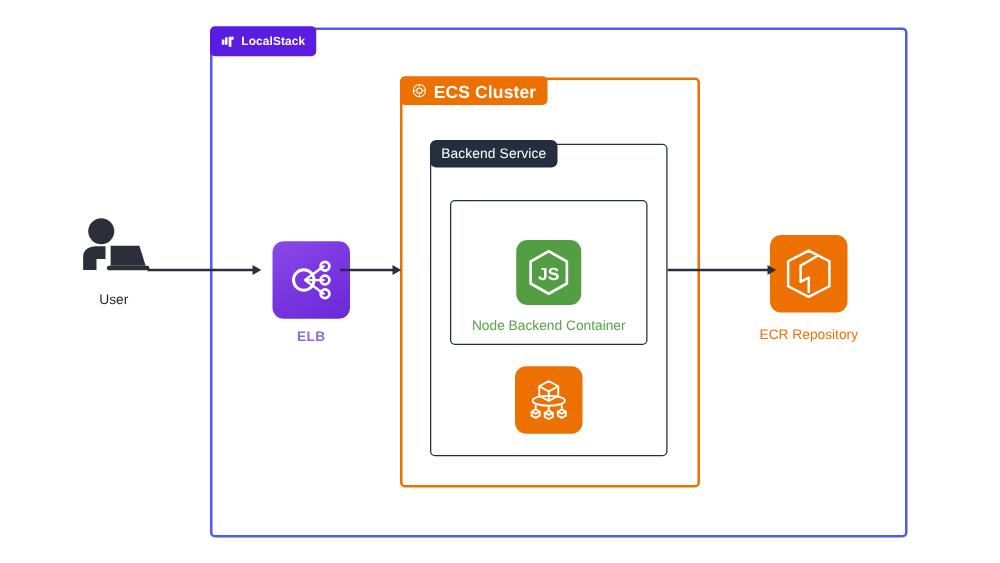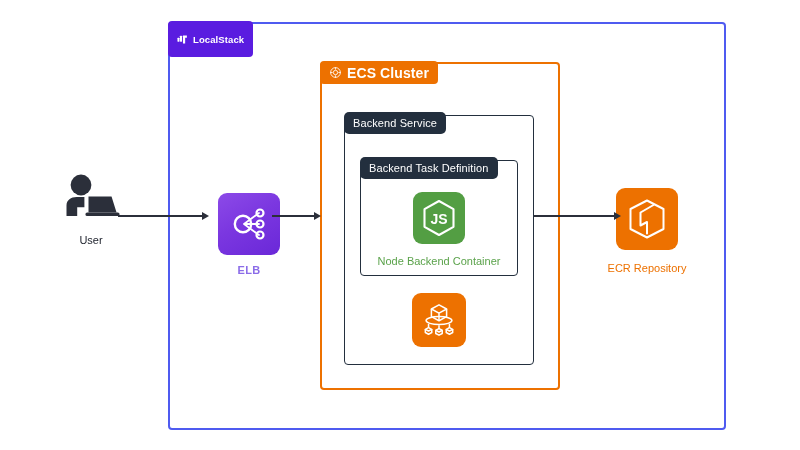--- a/index.html
+++ b/index.html
@@ -69,21 +69,21 @@
     color: #ffffff;
     font-size: 10.5px;
     font-weight: 700;
     letter-spacing: 0.1px;
     white-space: nowrap;
   }
   .badge-localstack {
     left: 168px;
     top: 21px;
     background: #5a1ce0;
-    height: 36px;
+    height: 24px;
     font-size: 9.5px;
   }
   .badge-ecs {
     left: 320px;
     top: 61px;
     background: #ed7100;
     height: 23px;
     font-size: 14px;
   }
   .badge-service {
@@ -217,23 +217,20 @@
     </span>
     <span>ECS Cluster</span>
   </div>
 
   <div class="boundary boundary-service"></div>
   <div class="badge badge-service">
     <span>Backend Service</span>
   </div>
 
   <div class="boundary boundary-task"></div>
-  <div class="badge badge-task">
-    <span>Backend Task Definition</span>
-  </div>
 
   <div class="node node-user">
     <div class="node-tile">
       <svg width="60" height="46" viewBox="0 0 60 46" aria-hidden="true">
         <circle cx="20" cy="11" r="10.4" fill="#2b2f3a"></circle>
         <path d="M5.5 42 L5.5 31.5 C5.5 26 10 23 15.6 23 L23.4 23 L23.4 33.2 L16.2 33.2 L16.2 42 Z" fill="#2b2f3a"></path>
         <path d="M27.5 22.5 L50.5 22.5 L55.5 38.5 L27.5 38.5 Z" fill="#2b2f3a"></path>
         <rect x="24.5" y="38.5" width="34" height="3.6" rx="1.6" fill="#2b2f3a"></rect>
       </svg>
     </div>

